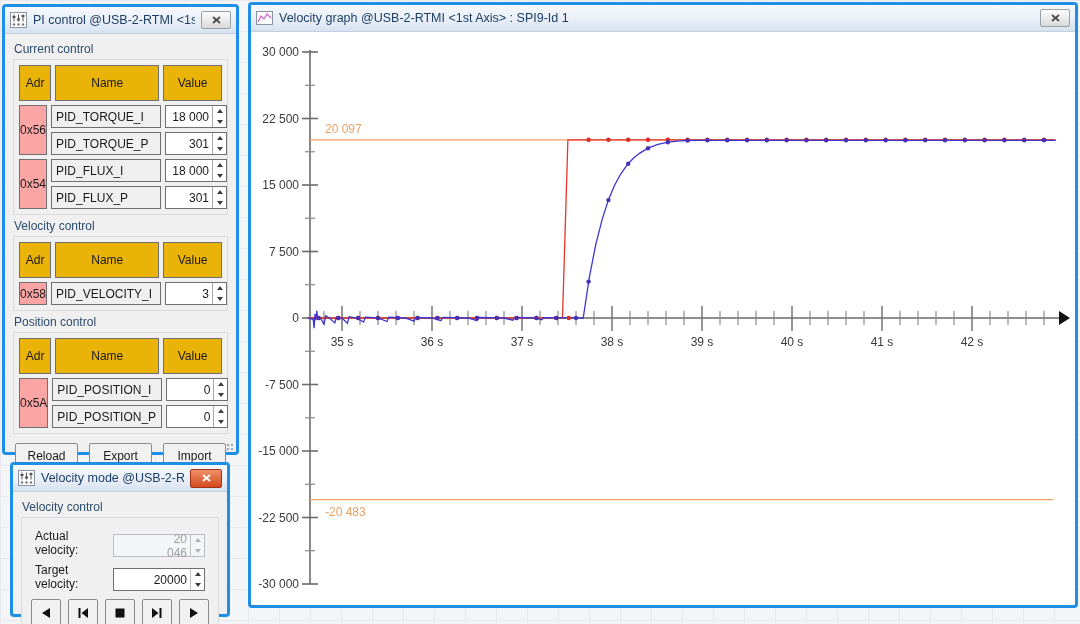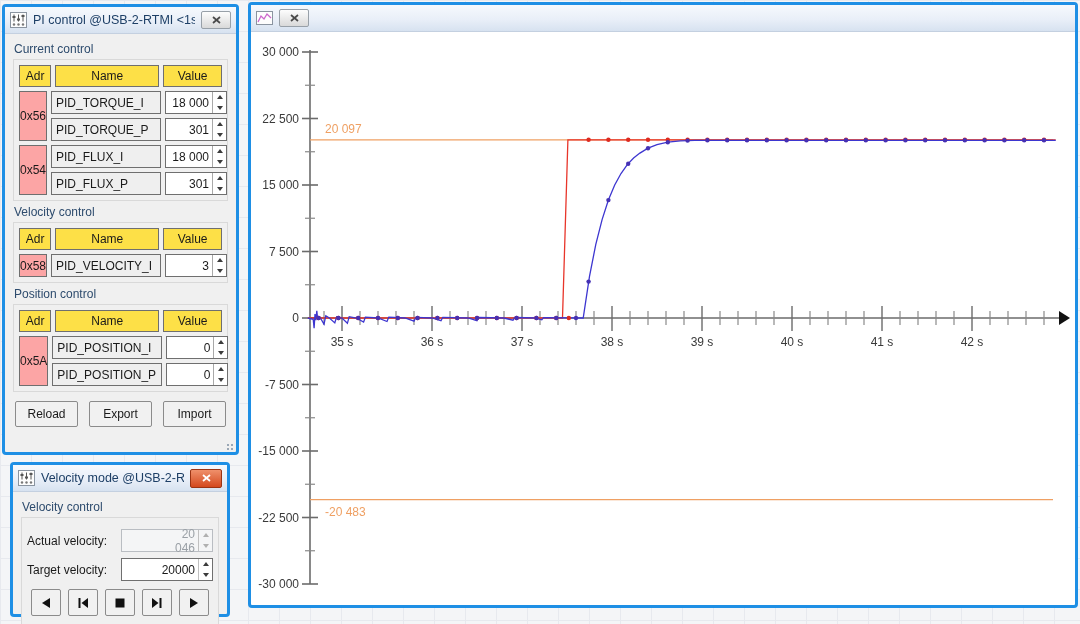--- a/index.html
+++ b/index.html
@@ -14,41 +14,41 @@
   .titlebar .title{flex:1;white-space:nowrap;overflow:hidden;}
   .winicon{width:17px;height:16px;flex:0 0 auto;}
   .closebtn{width:28px;height:16px;border:1px solid #98a0a8;border-radius:2px;
     background:linear-gradient(180deg,#fdfdfd,#d9d9d9);display:flex;align-items:center;justify-content:center;cursor:default;}
   .closebtn.red{width:30px;height:17px;border:1px solid #9c3413;background:linear-gradient(180deg,#ef906b,#d4491e);}
   
   .panelbody{padding:4px 8px 2px 8px;}
   .seclabel{color:#2d4b6d;margin:4px 0 3px 1px;}
   .secbox{border:1px solid #d9d9d9;background:#f0f0f0;padding:5px;margin-bottom:2px;}
   .hdr-row,.param-row{display:flex;gap:4px;}
-  .cell{border:1px solid #6f6f6f;background:#fde047;box-sizing:border-box;
-    display:flex;align-items:center;justify-content:center;height:22px;}
+  .cell{border:1px solid #6f6f6f;background:#eab308;box-sizing:border-box;
+    display:flex;align-items:center;justify-content:center;height:36px;}
   .hdr-adr{width:34px;} .hdr-name{width:110px;} .hdr-val{width:62px;}
   .group-row{display:flex;gap:4px;margin-top:4px;}
   .adr-cell{width:34px;box-sizing:border-box;border:1px solid #6f6f6f;background:#fca5a5;
     display:flex;align-items:center;justify-content:center;}
   .rows-col{display:flex;flex-direction:column;gap:4px;flex:1;}
   .name-cell{width:110px;height:23px;justify-content:flex-start;padding-left:4px;background:#efefef;}
   .spin{width:62px;height:23px;box-sizing:border-box;border:1px solid #6f6f6f;background:#fff;display:flex;}
   .spin .val{flex:1;text-align:right;display:flex;align-items:center;justify-content:flex-end;padding-right:3px;}
   .spin .arrows{width:13px;border-left:1px solid #a9a9a9;display:flex;flex-direction:column;}
   .spin .arrows div{flex:1;display:flex;align-items:center;justify-content:center;}
   .tri-up{width:0;height:0;border-left:3px solid transparent;border-right:3px solid transparent;border-bottom:4px solid #3b3b3b;}
   .tri-dn{width:0;height:0;border-left:3px solid transparent;border-right:3px solid transparent;border-top:4px solid #3b3b3b;}
   .btnrow{display:flex;gap:11px;margin:9px 2px 0 2px;}
   .pbtn{flex:1;height:24px;border:1px solid #8b8b8b;border-radius:2px;background:#f1f1f1;
     display:flex;align-items:center;justify-content:center;cursor:default;}
   .grip{position:absolute;right:2px;bottom:1px;width:8px;height:8px;
     background-image:radial-gradient(circle,#9aa7b5 1px,transparent 1.2px);background-size:4px 4px;background-position:bottom right;}
   
-  .vm-row{display:flex;align-items:center;margin:6px 0;}
+  .vm-row{display:flex;align-items:flex-end;margin:6px 8px;}
   .vm-row .lbl{flex:1;}
   .vspin{width:92px;height:23px;box-sizing:border-box;border:1px solid #6f6f6f;background:#fff;display:flex;}
   .vspin.disabled{border-color:#b9bdc2;background:#f4f5f6;color:#9aa0a6;padding-left:45px;}
   .vspin.disabled .tri-up{border-bottom-color:#b0b0b0;} .vspin.disabled .tri-dn{border-top-color:#b0b0b0;}
   .vspin .val{flex:1;text-align:right;display:flex;align-items:center;justify-content:flex-end;padding-right:3px;}
   .vspin .arrows{width:13px;border-left:1px solid #c0c0c0;display:flex;flex-direction:column;}
   .vspin .arrows div{flex:1;display:flex;align-items:center;justify-content:center;}
   .mediarow{display:flex;gap:7px;margin:8px 4px 6px 4px;}
   .mbtn{flex:1;height:25px;border:1px solid #8b8b8b;border-radius:2px;background:#f1f1f1;
     display:flex;align-items:center;justify-content:center;cursor:default;}
@@ -324,20 +324,21 @@
     </div>
   </div>
 </div>
 
 <div class="window" style="left:248px;top:2px;width:830px;height:606px;background:#fff;">
   <div class="titlebar">
     <svg class="winicon" viewBox="0 0 17 16">
       <rect x="0.5" y="1.5" width="16" height="13" fill="#fdfdfd" stroke="#8a94a0"></rect>
       <polyline points="2,12 5,6 8,9 11,4 15,8" fill="none" stroke="#cc66cc" stroke-width="1.3"></polyline>
     </svg>
+    <span class="title">Velocity graph @USB-2-RTMI &lt;1st Axis&gt; : SPI9-Id 1</span>
     <span class="closebtn">
       <svg width="9" height="8" viewBox="0 0 9 8">
         <line x1="1" y1="1" x2="8" y2="7" stroke="#4a4a4a" stroke-width="1.7"></line>
         <line x1="8" y1="1" x2="1" y2="7" stroke="#4a4a4a" stroke-width="1.7"></line>
       </svg>
     </span>
   </div>
   <div id="graph-content">
     <svg id="plot-svg" width="824" height="571">
         <g>

